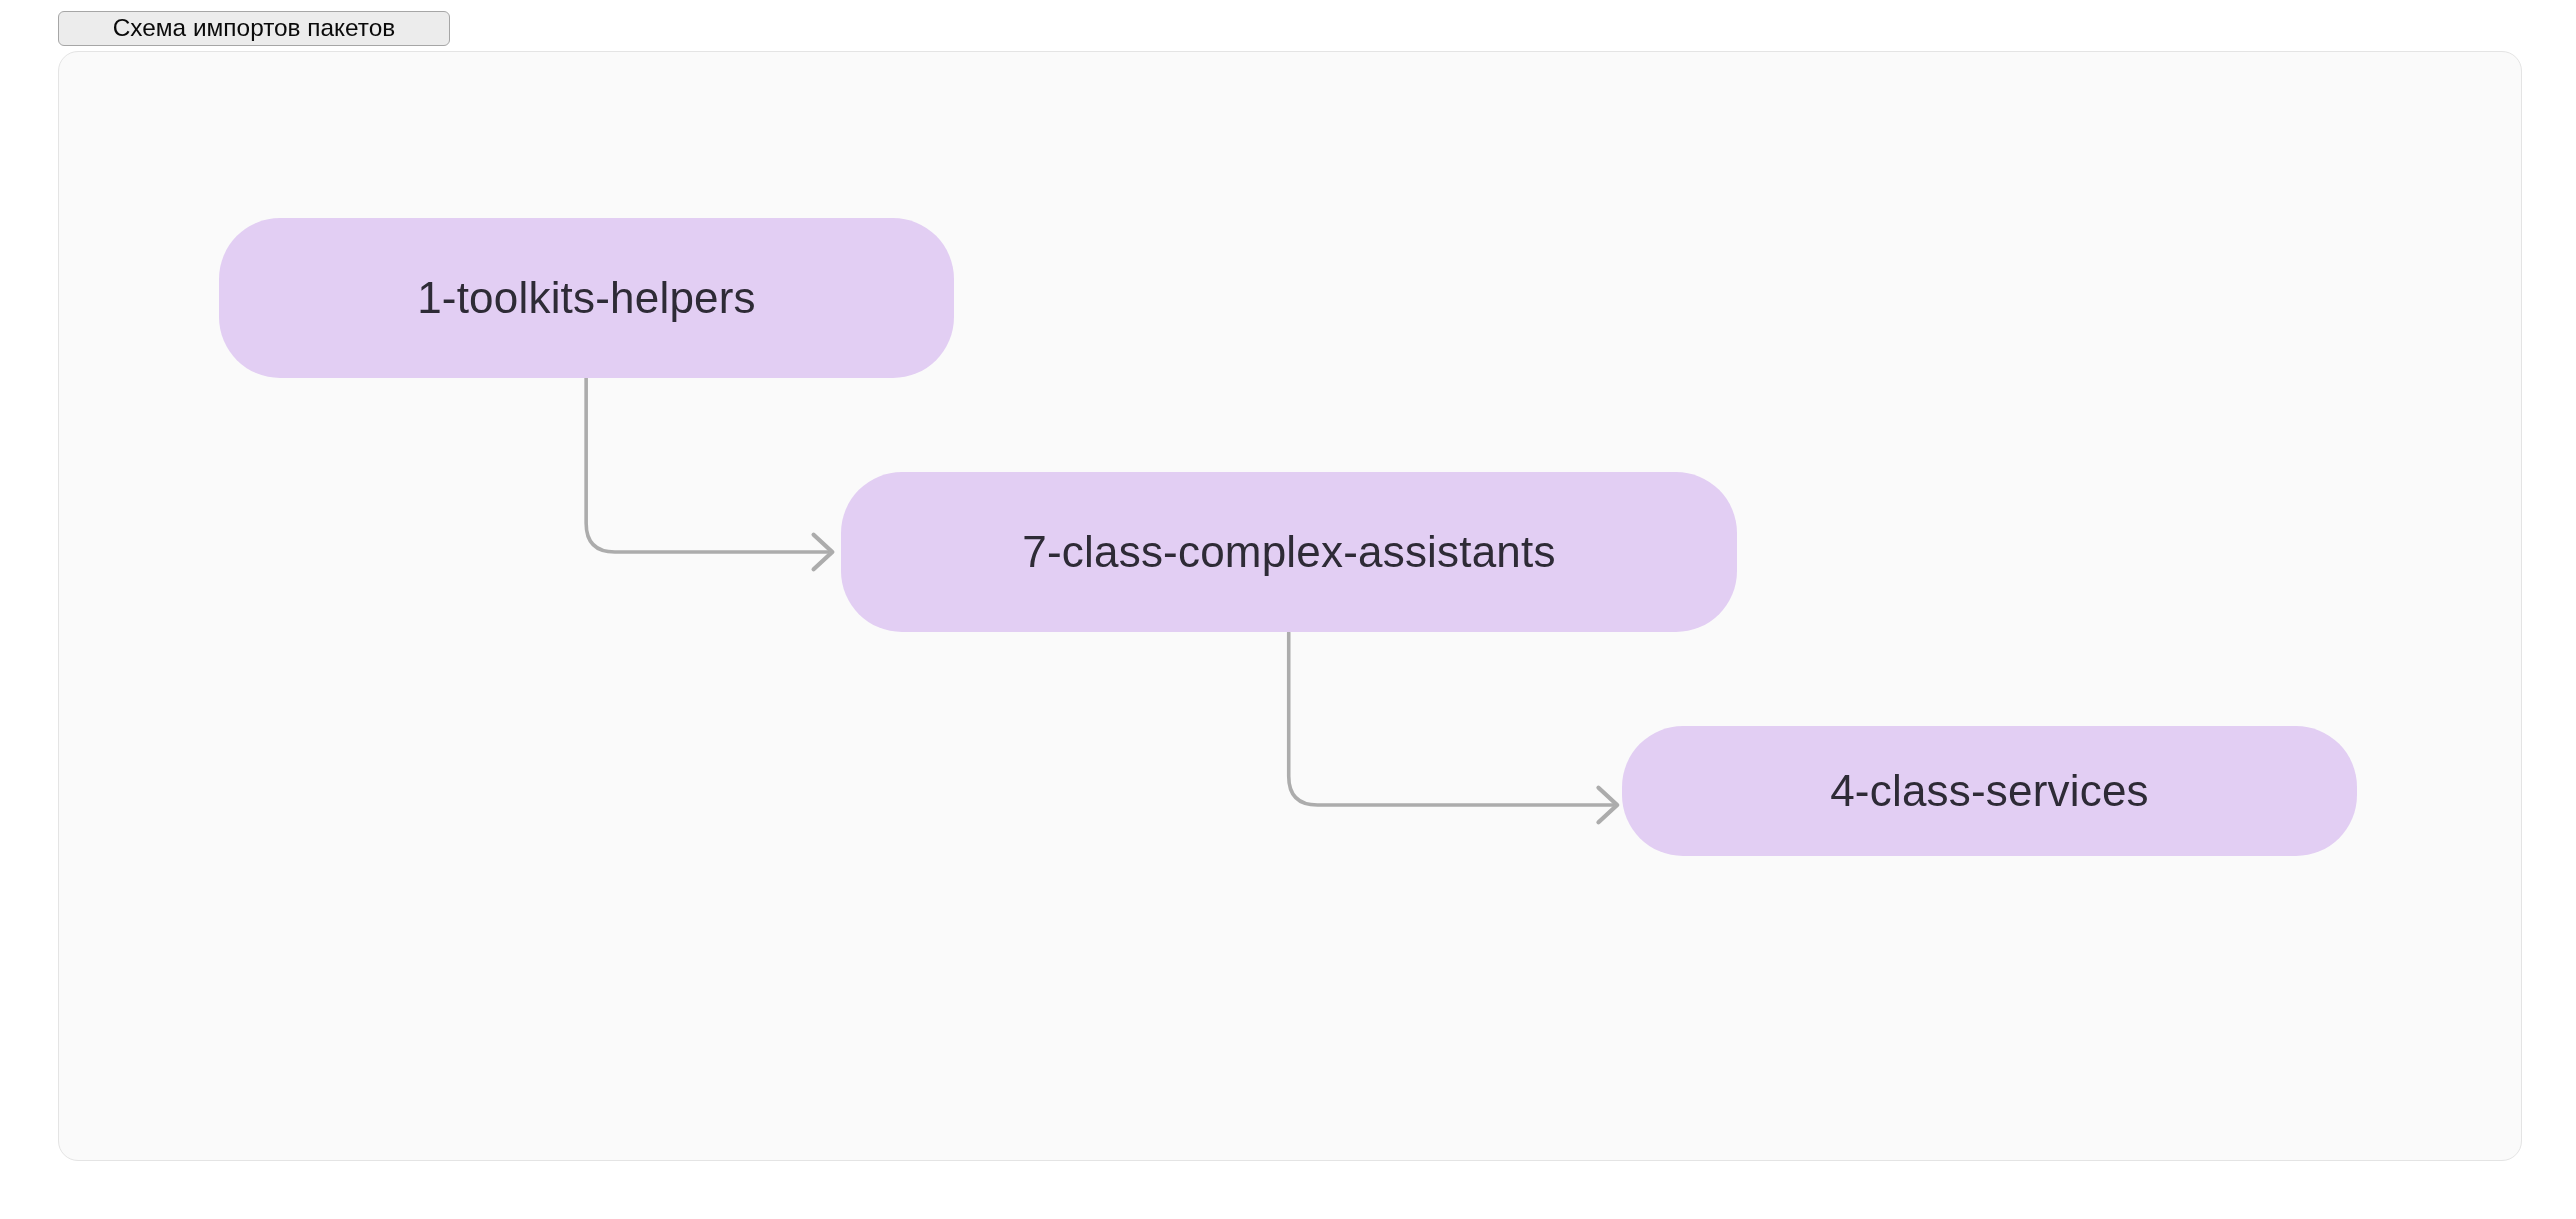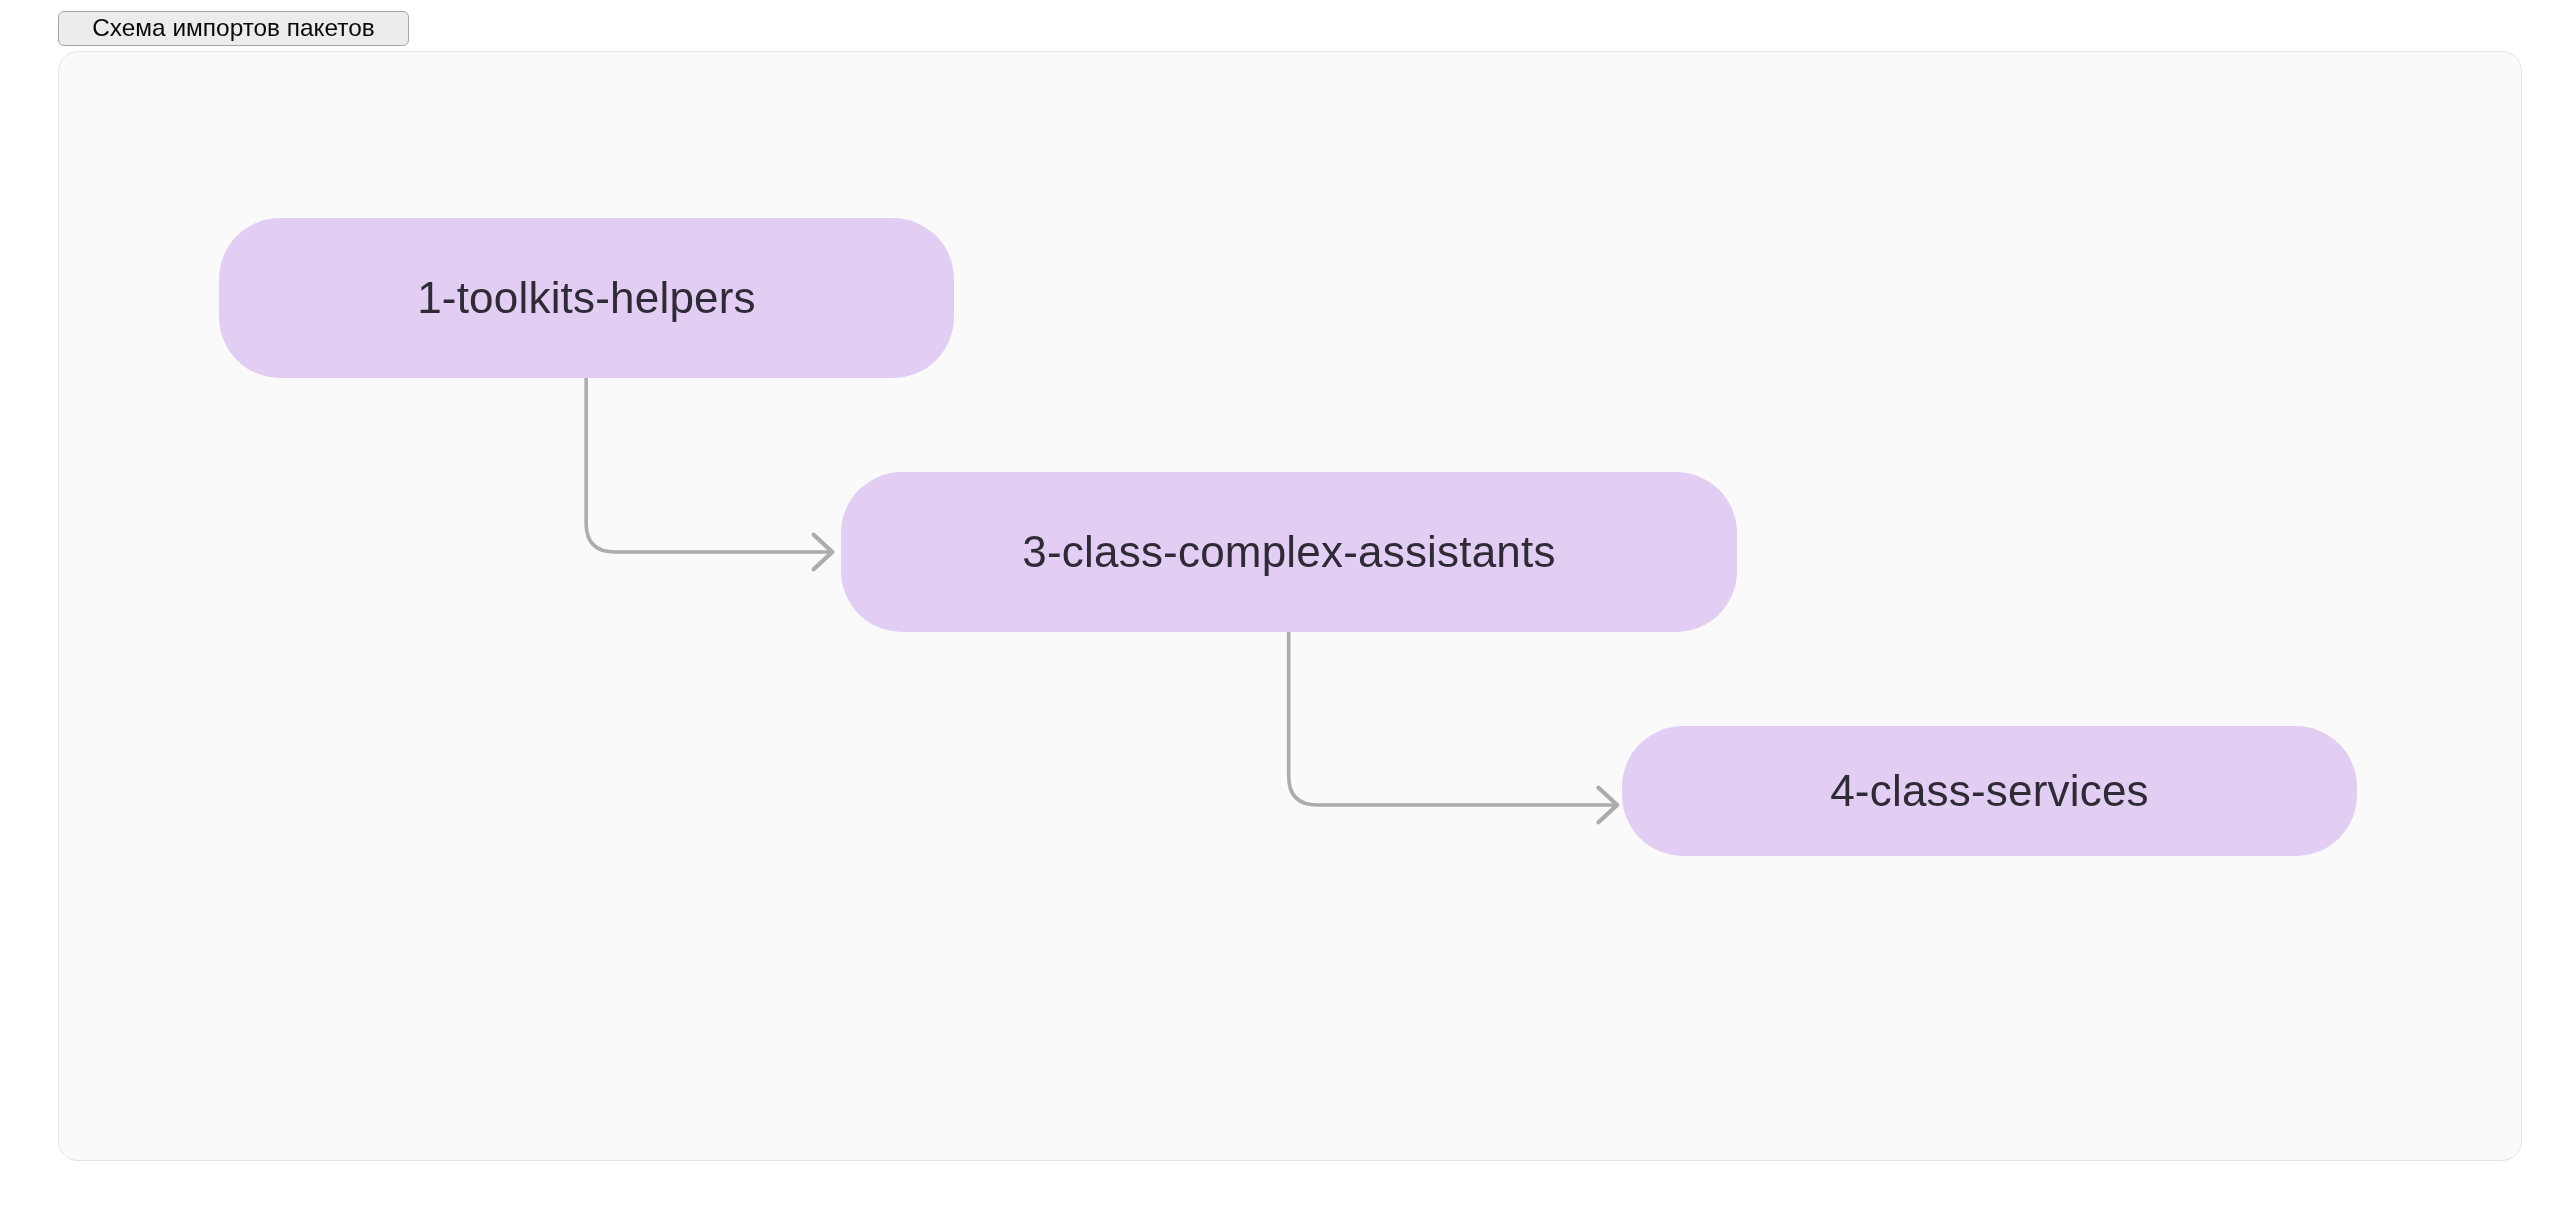--- a/index.html
+++ b/index.html
@@ -26,21 +26,21 @@
     position: relative;
     overflow: hidden;
     font-family: "Liberation Sans", "DejaVu Sans", sans-serif;
   }
 
   
   .diagram-toggle {
     position: absolute;
     left: 58px;
     top: 10.8px;
-    width: 351px;
+    width: 392px;
     height: 35px;
     background: var(--button-bg);
     border: 1.4px solid var(--button-border);
     border-radius: 6px;
     font-family: inherit;
     font-size: 24.4px;
     line-height: 32px;
     color: var(--button-text);
     display: flex;
     align-items: center;
@@ -114,19 +114,19 @@
     <path class="edge-line" d="M 1793 880 L 1793 1080 Q 1793 1120 1833 1120 L 2244 1120"></path>
     <path class="edge-head" d="M 2224 1096 L 2250 1120 L 2224 1144"></path>
   </g>
 </svg>
 
 <div class="flow-node n1">
   <span>1-toolkits-helpers</span>
 </div>
 
 <div class="flow-node n2">
-  <span>3-class-complex-assistants</span>
+  <span>7-class-complex-assistants</span>
 </div>
 
 <div class="flow-node n3">
   <span>4-class-services</span>
 </div>
 
 
 </body></html>

